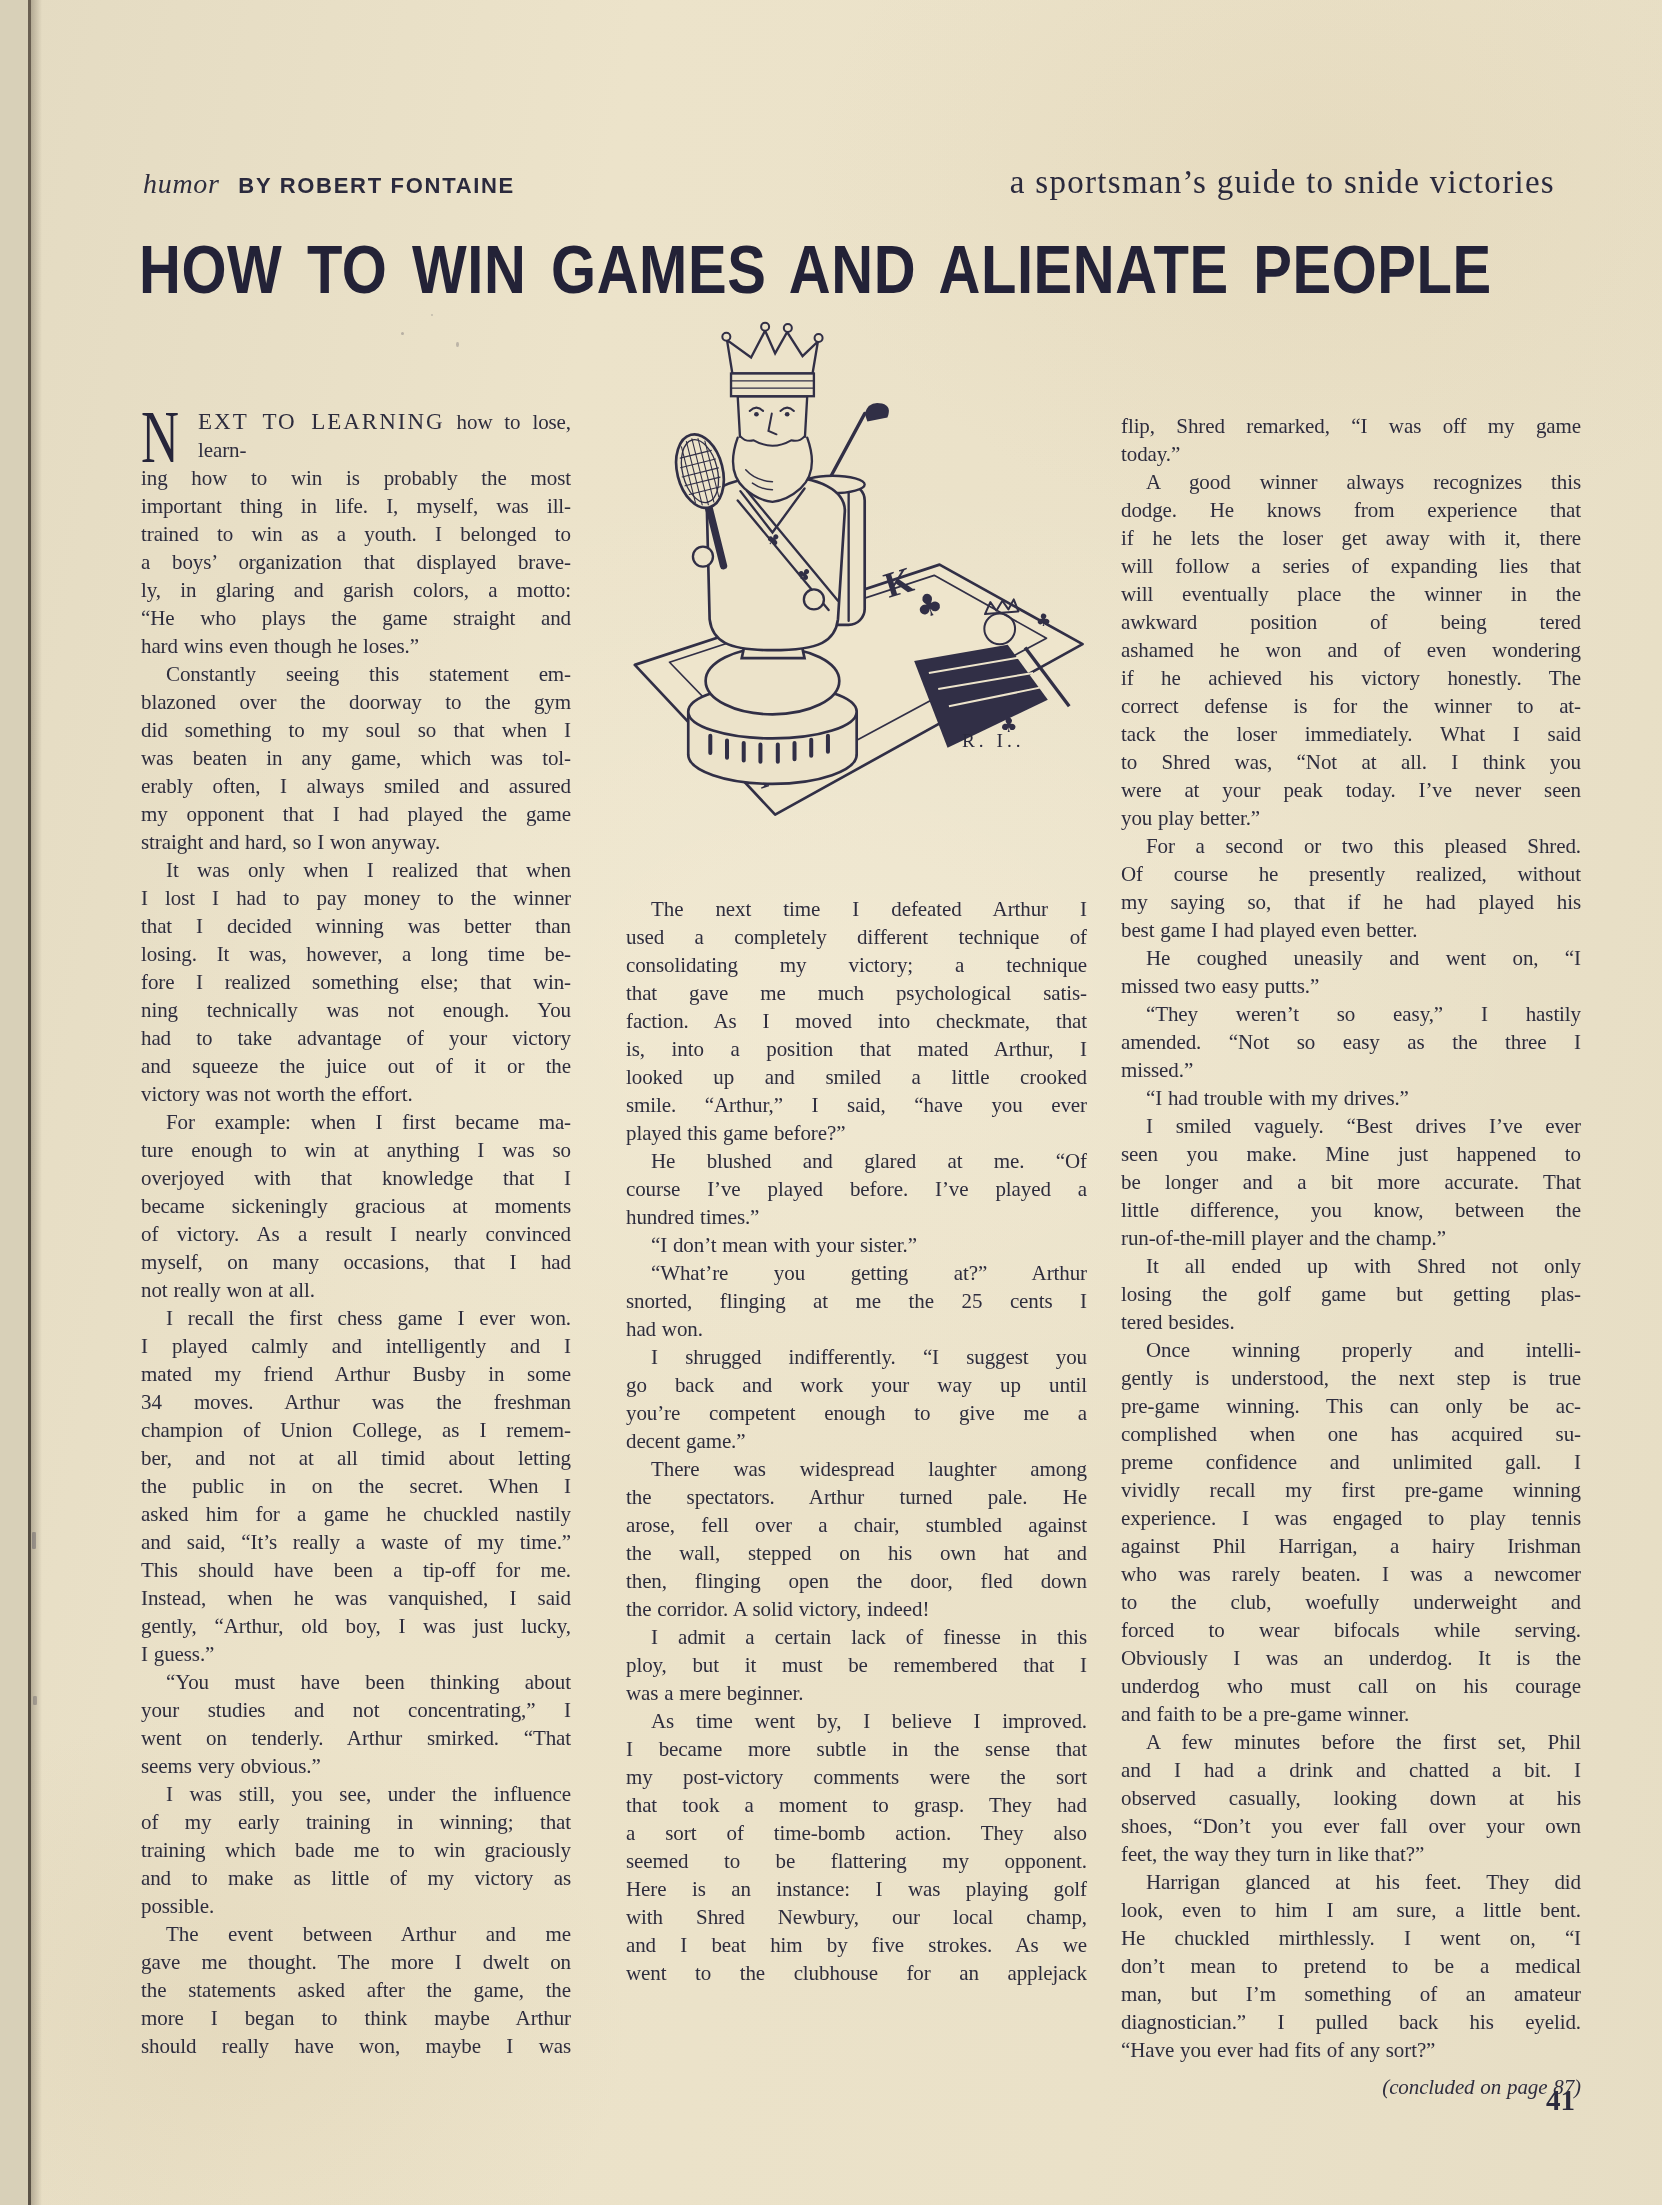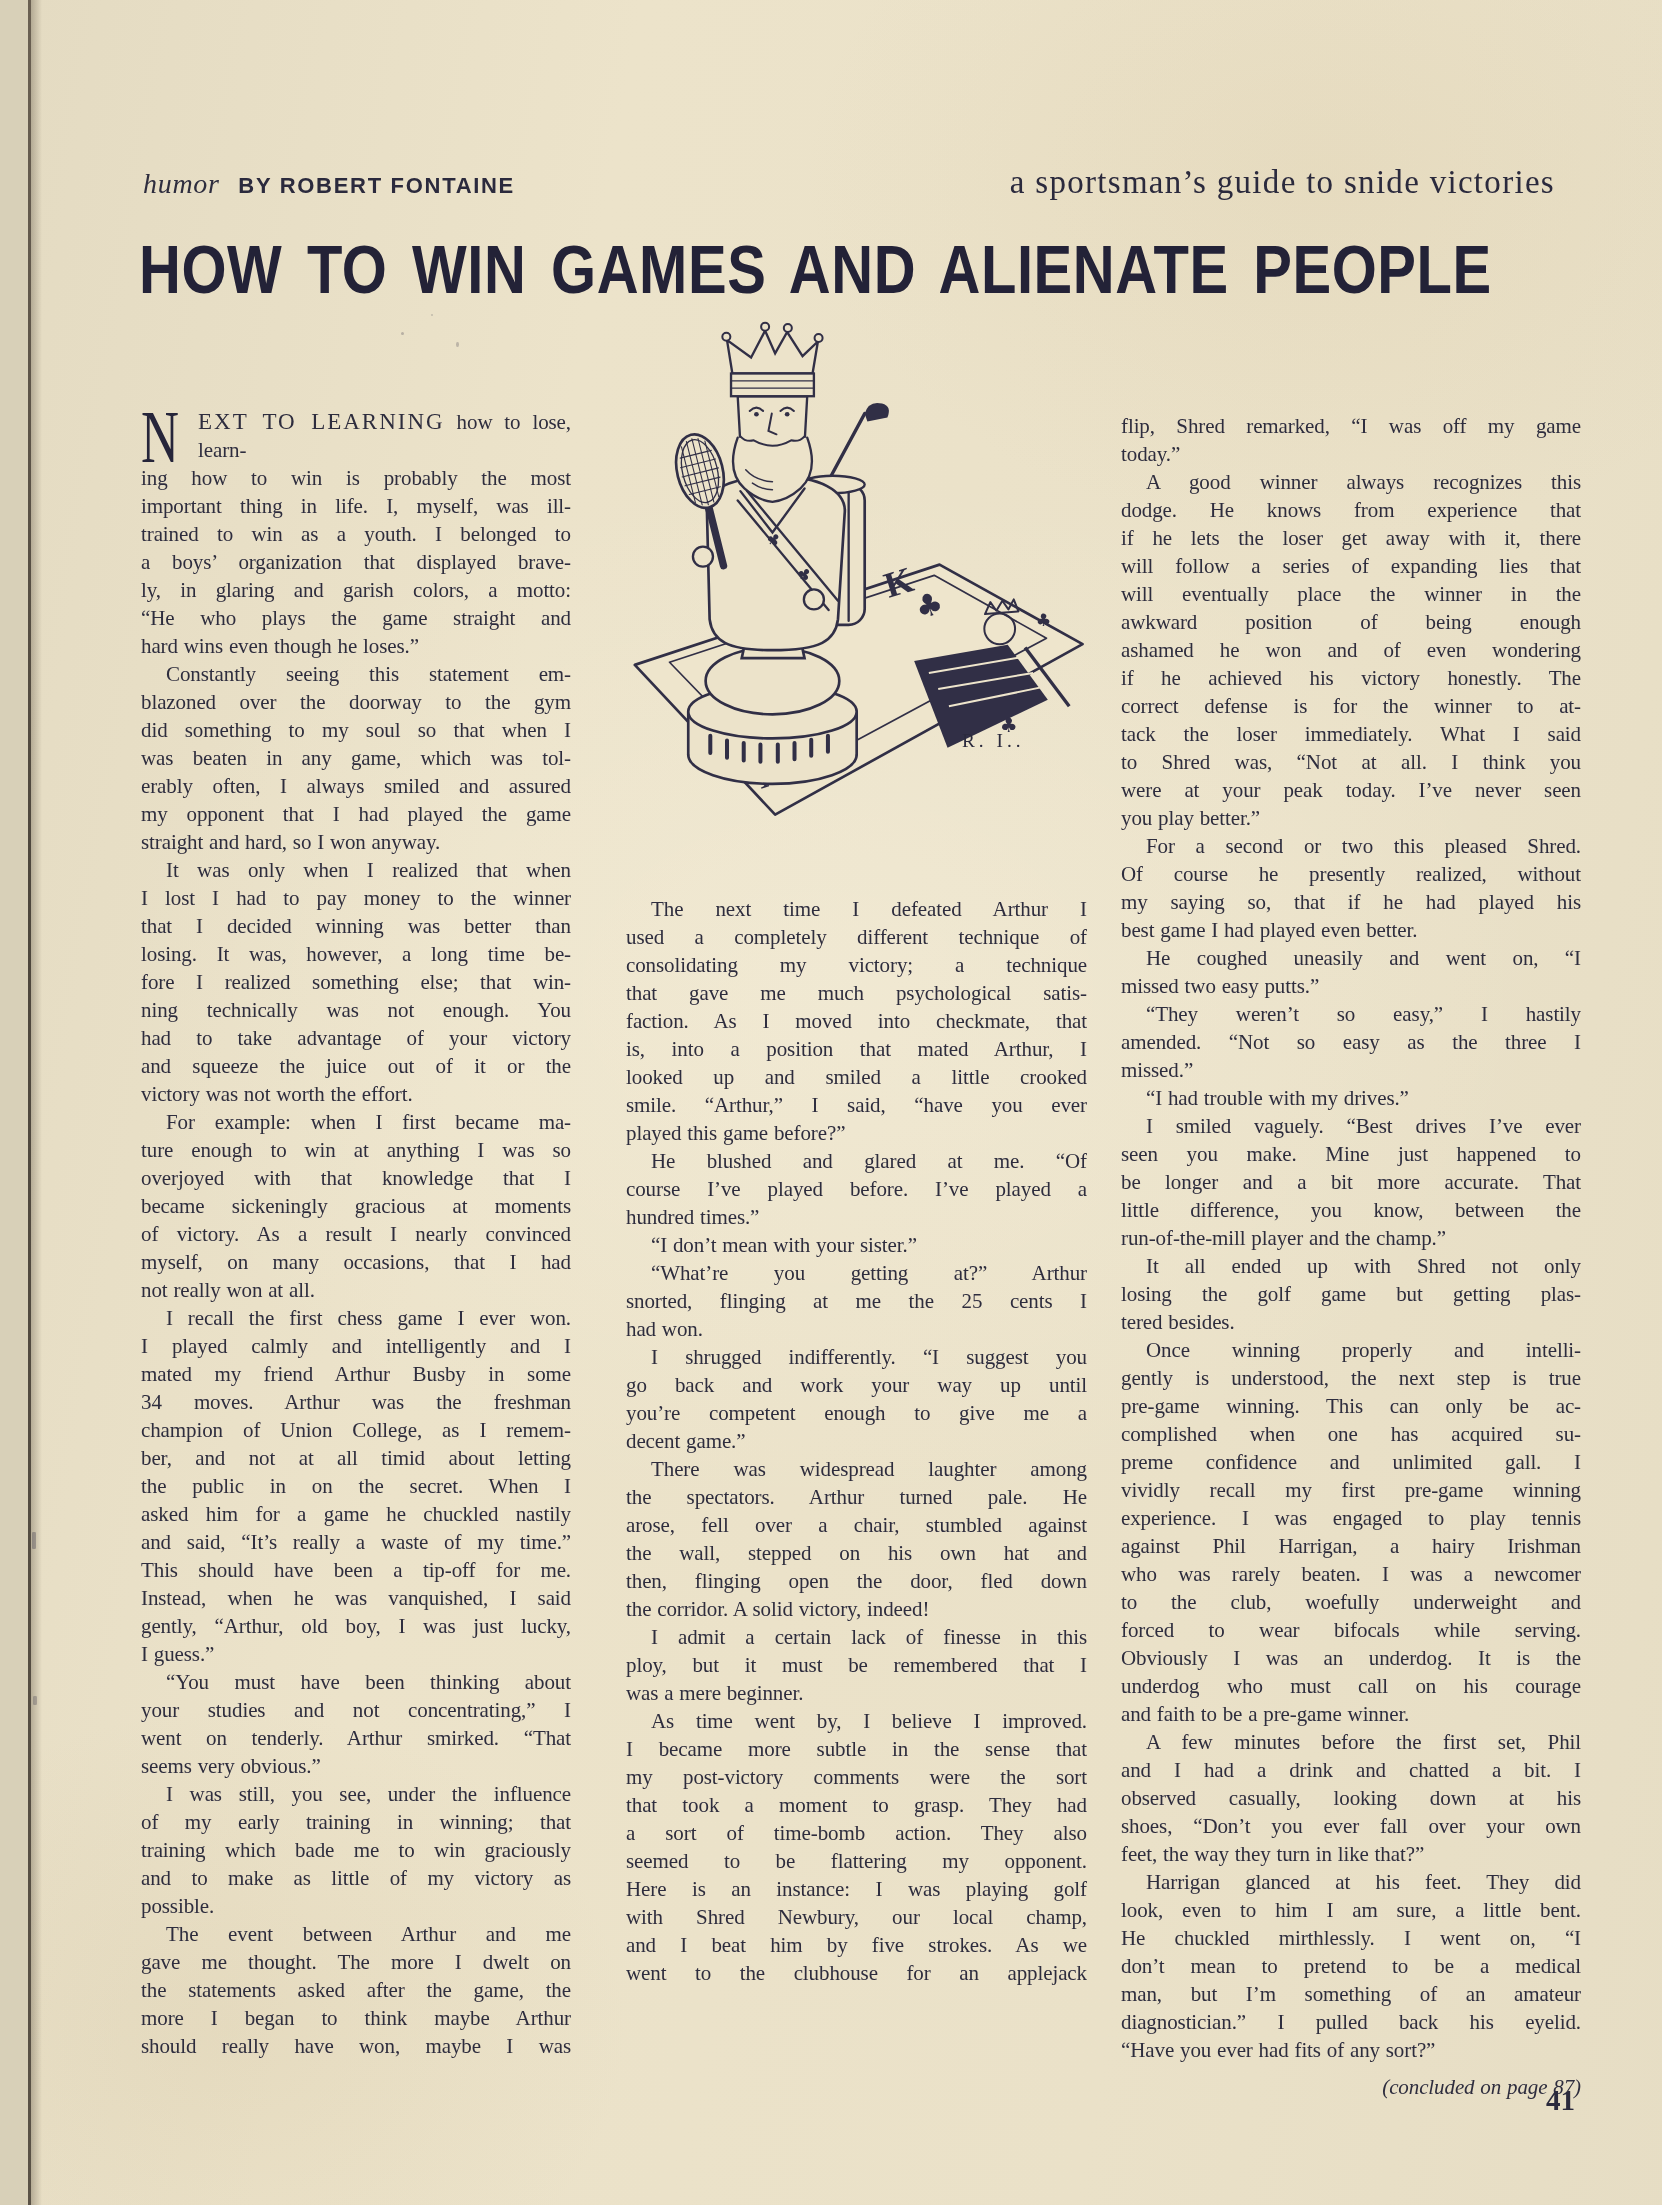--- a/index.html
+++ b/index.html
@@ -292,21 +292,21 @@
       <div class="para noindent">
         <div class="line">flip, Shred remarked, “I was off my game</div>
         <div class="line">today.”</div>
       </div>
       <div class="para">
         <div class="line">A good winner always recognizes this</div>
         <div class="line">dodge.  He knows from experience that</div>
         <div class="line">if he lets the loser get away with it, there</div>
         <div class="line">will follow a series of expanding lies that</div>
         <div class="line">will eventually place the winner in the</div>
-        <div class="line">awkward position of being enough</div>
+        <div class="line">awkward position of being tered</div>
         <div class="line">ashamed he won and of even wondering</div>
         <div class="line">if he achieved his victory honestly. The</div>
         <div class="line">correct defense is for the winner to at-</div>
         <div class="line">tack the loser immediately. What I said</div>
         <div class="line">to Shred was, “Not at all.  I think you</div>
         <div class="line">were at your peak today.  I’ve never seen</div>
         <div class="line">you play better.”</div>
       </div>
       <div class="para">
         <div class="line">For a second or two this pleased Shred.</div>

